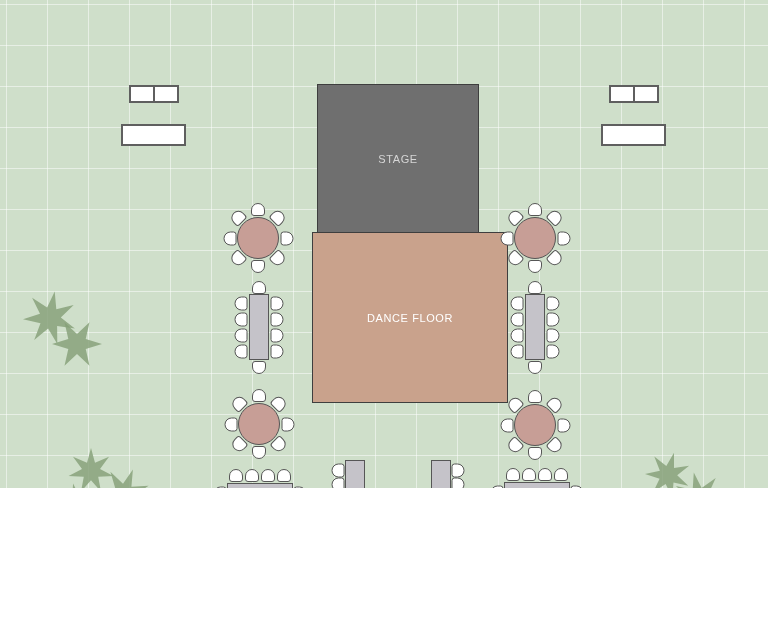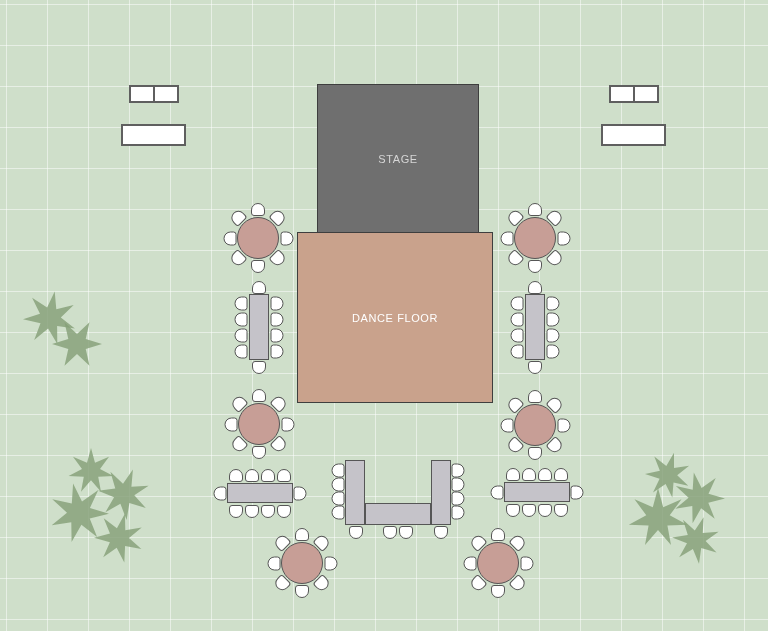--- a/index.html
+++ b/index.html
@@ -13,37 +13,37 @@
   .round-table{position:absolute;box-sizing:border-box;border-radius:50%;}
   .rect-table{position:absolute;box-sizing:border-box;}
   .chair{position:absolute;width:14px;height:13px;box-sizing:border-box;border-radius:7px 7px 3px 3px;}
   .buffet{position:absolute;box-sizing:border-box;display:flex;}
   .buffet-cell{flex:1;}
   .buffet-divider{width:2px;height:100%;}
 </style>
 </head>
 <body>
 
-<div id="canvas" style="width: 768px; height: 631px; background-color: rgb(207, 223, 202); background-image: linear-gradient(to right, rgba(255, 255, 255, 0.5) 1px, transparent 1px), linear-gradient(rgba(255, 255, 255, 0.5) 1px, transparent 1px); background-size: 41px 41px; background-position: 6px 4px;">
+<div id="canvas" style="width: 768px; height: 488px; background-color: rgb(207, 223, 202); background-image: linear-gradient(to right, rgba(255, 255, 255, 0.5) 1px, transparent 1px), linear-gradient(rgba(255, 255, 255, 0.5) 1px, transparent 1px); background-size: 41px 41px; background-position: 6px 4px;">
   <svg id="trees-layer" width="768" height="631">
       <polygon points="54.7,291.4 56.3,309.2 73.7,305.1 60.8,317.5 74.9,328.5 57.1,326.1 57.3,344.0 48.1,328.6 34.2,339.9 40.5,323.2 23.0,319.3 40.0,313.8 32.1,297.8 47.1,307.6" fill="#85a077" fill-opacity="0.82"></polygon>
       <polygon points="89.5,322.3 85.7,339.0 102.0,344.0 85.7,349.0 89.5,365.7 77.0,354.0 64.5,365.7 68.3,349.0 52.0,344.0 68.3,339.0 64.5,322.3 77.0,334.0" fill="#85a077" fill-opacity="0.82"></polygon>
       <polygon points="91.0,448.0 95.0,462.7 109.0,456.7 100.0,469.0 113.4,476.1 98.2,476.7 101.0,491.7 91.0,480.2 81.0,491.7 83.8,476.7 68.6,476.1 82.0,469.0 73.0,456.7 87.0,462.7" fill="#85a077" fill-opacity="0.82"></polygon>
       <polygon points="132.9,469.6 131.4,486.7 148.6,485.7 134.3,495.3 145.8,508.1 129.4,502.9 126.6,519.9 120.4,503.8 105.4,512.2 114.1,497.3 98.2,490.8 115.3,488.4 110.4,471.8 123.0,483.7" fill="#85a077" fill-opacity="0.82"></polygon>
       <polygon points="98.3,490.0 89.9,508.1 109.0,513.7 89.7,518.5 97.1,536.9 81.4,524.8 71.6,542.1 71.3,522.2 51.7,525.3 67.0,512.7 52.3,499.3 71.8,503.4 73.1,483.6 82.0,501.4" fill="#85a077" fill-opacity="0.82"></polygon>
       <polygon points="141.7,527.4 129.0,538.1 141.4,549.1 125.1,545.9 124.3,562.4 116.7,547.7 103.2,557.3 109.9,542.2 94.0,537.7 110.0,533.5 103.7,518.3 116.9,528.2 124.9,513.7 125.3,530.3" fill="#85a077" fill-opacity="0.82"></polygon>
       <polygon points="674.0,452.8 674.0,468.0 689.1,465.8 677.2,475.3 688.3,485.7 673.5,482.4 672.3,497.6 665.6,483.9 653.0,492.4 659.6,478.7 645.0,474.1 659.9,470.7 654.3,456.5 666.3,466.0" fill="#85a077" fill-opacity="0.82"></polygon>
       <polygon points="715.7,478.1 708.5,493.7 725.0,498.6 708.3,502.7 714.7,518.7 701.1,508.2 692.6,523.2 692.3,506.0 675.3,508.7 688.6,497.7 675.9,486.1 692.7,489.7 693.8,472.5 701.6,487.9" fill="#85a077" fill-opacity="0.82"></polygon>
       <polygon points="658.0,488.0 663.2,507.2 681.5,499.3 669.7,515.3 687.2,524.7 667.4,525.5 671.0,545.0 658.0,530.0 645.0,545.0 648.6,525.5 628.8,524.7 646.3,515.3 634.5,499.3 652.8,507.2" fill="#85a077" fill-opacity="0.82"></polygon>
       <polygon points="718.6,531.8 705.6,541.0 716.5,552.5 701.2,548.1 699.0,563.8 692.9,549.1 679.2,557.2 687.0,543.3 672.1,537.6 687.8,535.0 683.0,519.8 694.8,530.5 703.6,517.2 702.7,533.1" fill="#85a077" fill-opacity="0.82"></polygon>
     </svg>
   <div id="stage" class="zone" style="left: 317px; top: 84px; width: 162px; height: 149px; background: rgb(111, 111, 111); border: 1.5px solid rgb(62, 62, 62);">
     <span class="zone-label" style="color: rgb(214, 214, 214);">STAGE</span>
   </div>
-  <div id="dance-floor" class="zone" style="left: 297px; top: 232px; width: 196px; height: 171px; background: rgb(201, 162, 140); border: 1.5px solid rgb(62, 62, 62);">
+  <div id="dance-floor" class="zone" style="left: 312px; top: 232px; width: 196px; height: 171px; background: rgb(201, 162, 140); border: 1.5px solid rgb(62, 62, 62);">
     <span class="zone-label" style="color: rgb(255, 255, 255);">DANCE FLOOR</span>
   </div>
   <div id="furniture-layer">
       <div class="tbl-group">
         <div class="chair" style="left: 251px; top: 203px; background: rgb(255, 255, 255); border: 1.5px solid rgb(86, 86, 86); transform: rotate(0deg);"></div>
         <div class="chair" style="left: 271.153px; top: 211.347px; background: rgb(255, 255, 255); border: 1.5px solid rgb(86, 86, 86); transform: rotate(45deg);"></div>
         <div class="chair" style="left: 279.5px; top: 231.5px; background: rgb(255, 255, 255); border: 1.5px solid rgb(86, 86, 86); transform: rotate(90deg);"></div>
         <div class="chair" style="left: 271.153px; top: 251.653px; background: rgb(255, 255, 255); border: 1.5px solid rgb(86, 86, 86); transform: rotate(135deg);"></div>
         <div class="chair" style="left: 251px; top: 260px; background: rgb(255, 255, 255); border: 1.5px solid rgb(86, 86, 86); transform: rotate(180deg);"></div>
         <div class="chair" style="left: 230.847px; top: 251.653px; background: rgb(255, 255, 255); border: 1.5px solid rgb(86, 86, 86); transform: rotate(225deg);"></div>

